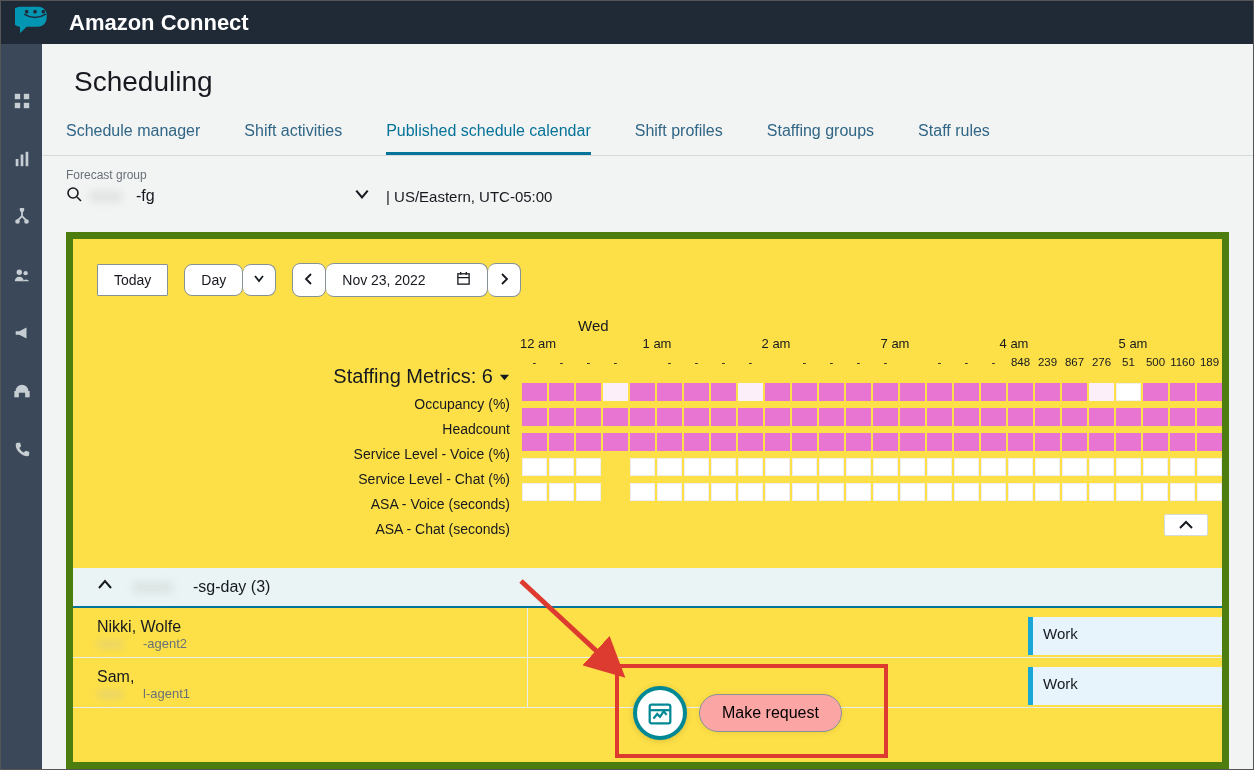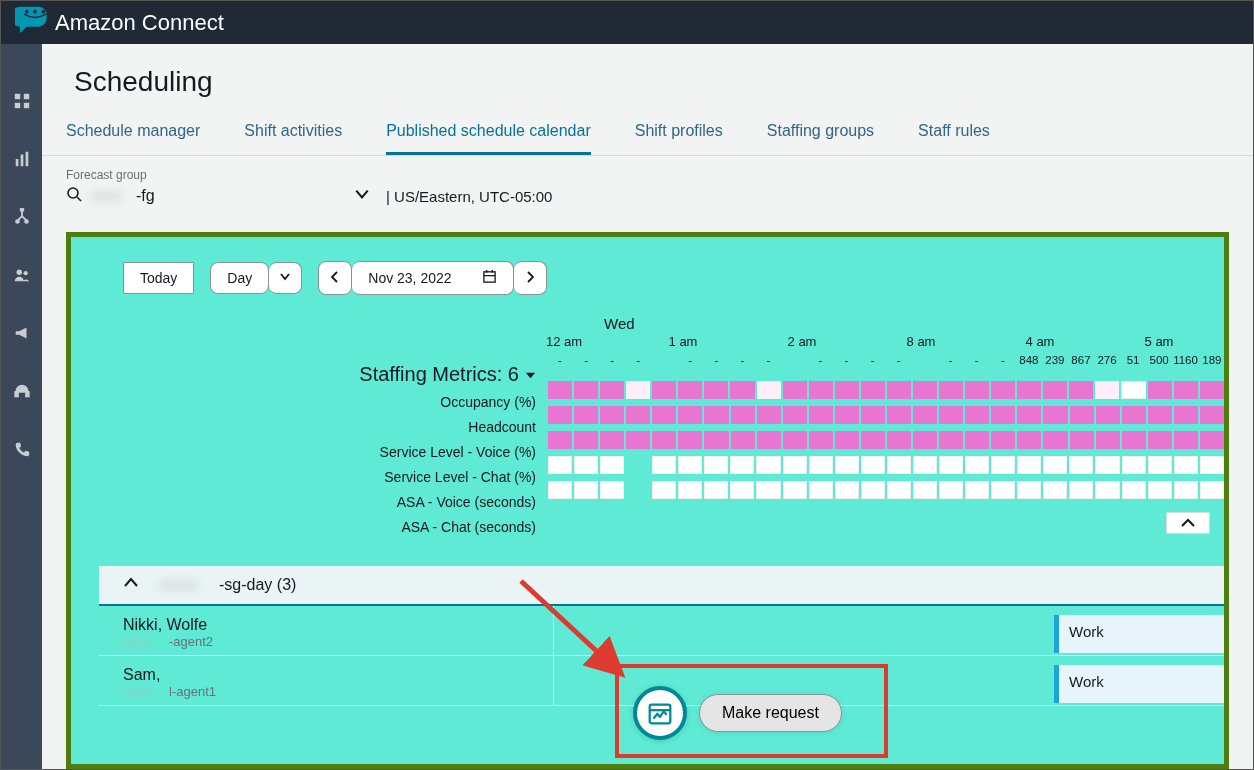--- a/index.html
+++ b/index.html
@@ -15,21 +15,21 @@
     --teal: #018895;
     --group-row: #eaf4f4;
     --shift-blue: #1aa7d8;
     --annot-red: #dd3b30;
   }
   * { box-sizing: border-box; }
   html, body { margin:0; padding:0; font-family: "Amazon Ember", Arial, sans-serif; color:var(--text-dark); background:#fff; }
   body { width:1254px; height:770px; overflow:hidden; position:relative; border:1px solid #555; }
 
   
-  .top-header { height:44px; background:var(--header-bg); color:#fff; display:flex; align-items:center; padding:0 14px; font-size:22px; font-weight:400; }
+  .top-header { height:44px; background:var(--header-bg); color:#fff; display:flex; align-items:center; padding:0 14px; font-size:22px; font-weight:700; gap:14px;}
   .logo-icon { width:40px; height:34px; }
 
   
   .left-rail { position:absolute; top:43px; left:0; bottom:0; width:41px; background:#3b4859; display:flex; flex-direction:column; align-items:center; padding-top:48px; gap:36px; }
   .left-rail .rail-icon { width:18px; height:18px; color:#c6cdd3; fill:#c6cdd3; }
 
   
   .page { position:absolute; top:43px; left:41px; right:0; bottom:0; background:var(--bg); }
   .page-title { font-size:28px; font-weight:400; padding:22px 32px 6px; }
   .tabs { display:flex; gap:44px; padding:0 24px; border-bottom:1px solid var(--border); margin-top:8px;}
@@ -38,21 +38,21 @@
 
   .fg-label { color:#687078; font-size:12px; padding:12px 24px 2px; }
   .fg-row { display:flex; align-items:center; padding:2px 24px 16px; gap:8px; font-size:16px;}
   .fg-row svg { width:16px; height:16px;}
   .fg-value { display:flex; align-items:center; gap:8px;}
   .blur { filter:blur(4px); color:#bbb;}
   .tz { color:#16191f; font-size:15px; margin-left:8px; }
   .chev-down { width:14px; height:14px; }
 
   
-  .card { background:#5eead4; margin:0 24px; border:5px solid #4d7c0f; position:absolute; left:0; right:0; top:188px; bottom:0; overflow:hidden;padding-left:28px;}
+  .card { background:#fde047; margin:0 24px; border:7px solid #4d7c0f; position:absolute; left:0; right:0; top:188px; bottom:0; overflow:hidden;}
   .card-controls { display:flex; align-items:center; gap:16px; padding:24px 24px 20px; }
   .btn { border:1px solid #879196; background:#fff; padding:7px 16px; font-size:14px; cursor:pointer; color:#16191f; border-radius:1px;}
   .btn-group { display:flex; }
   .btn-group .btn { border-radius:8px; }
   .btn-group .btn + .btn { border-left:none; }
   .date-display { display:flex; align-items:center; gap:8px; }
   .icon-btn { padding:7px 10px; }
 
   
   .timeline-head { display:flex; position:relative; }
@@ -88,21 +88,21 @@
   .shift { position:absolute; top:9px; height:38px; background:#e7f4fb; border-left:5px solid var(--shift-blue); padding:8px 10px; font-size:15px; color:#16191f; }
 
   
   .annot-arrow { position:absolute; pointer-events:none; }
   .annot-box { position:absolute; border:4px solid var(--annot-red); pointer-events:none; }
 
   
   .make-request-wrap { position:absolute; display:flex; align-items:center; gap:12px; z-index:5;}
   .mr-circle { width:54px; height:54px; border-radius:50%; border:4px solid var(--teal); background:#fff; display:flex; align-items:center; justify-content:center; box-shadow:0 1px 6px rgba(0,0,0,.15);}
   .mr-circle svg { width:30px; height:30px; stroke:var(--teal); }
-  .mr-pill { border:1px solid #879196; border-radius:22px; padding:9px 22px; font-size:16px; background:#e5e5e5; cursor:pointer; box-shadow:0 1px 6px rgba(0,0,0,.08);}
+  .mr-pill { border:1px solid #879196; border-radius:22px; padding:9px 22px; font-size:16px; background:#fca5a5; cursor:pointer; box-shadow:0 1px 6px rgba(0,0,0,.08);}
 </style>
 </head>
 <body>
 
 <div class="top-header">
   <span>
     <svg class="logo-icon" viewBox="0 0 48 40">
       <path d="M8 4 h20 a10 10 0 0 1 10 10 v4 a10 10 0 0 1 -10 10 h-14 l-8 8 v-8 a10 10 0 0 1 -10 -10 v-4 a10 10 0 0 1 10 -10 z" fill="#0396b2" stroke="none"></path>
       <circle cx="14" cy="10" r="2.2" fill="#1f2a36"></circle>
       <circle cx="24" cy="10" r="2.2" fill="#1f2a36"></circle>
@@ -221,21 +221,21 @@
       </div>
 
       <div class="time-grid">
         <div class="day-label">
           <div>Wed</div>
         </div>
         <div class="hours" id="hours-row">
             <span class="hour-label" style="left: 20px;">12 am</span>
             <span class="hour-label" style="left: 139px;">1 am</span>
             <span class="hour-label" style="left: 258px;">2 am</span>
-            <span class="hour-label" style="left: 377px;">8 am</span>
+            <span class="hour-label" style="left: 377px;">7 am</span>
             <span class="hour-label" style="left: 496px;">4 am</span>
             <span class="hour-label" style="left: 615px;">5 am</span>
           </div>
 
         <div class="metric-row">
           <div class="occ-values" id="occ-row">
               <div class="occ-val">-</div>
               <div class="occ-val">-</div>
               <div class="occ-val">-</div>
               <div class="occ-val">-</div>

